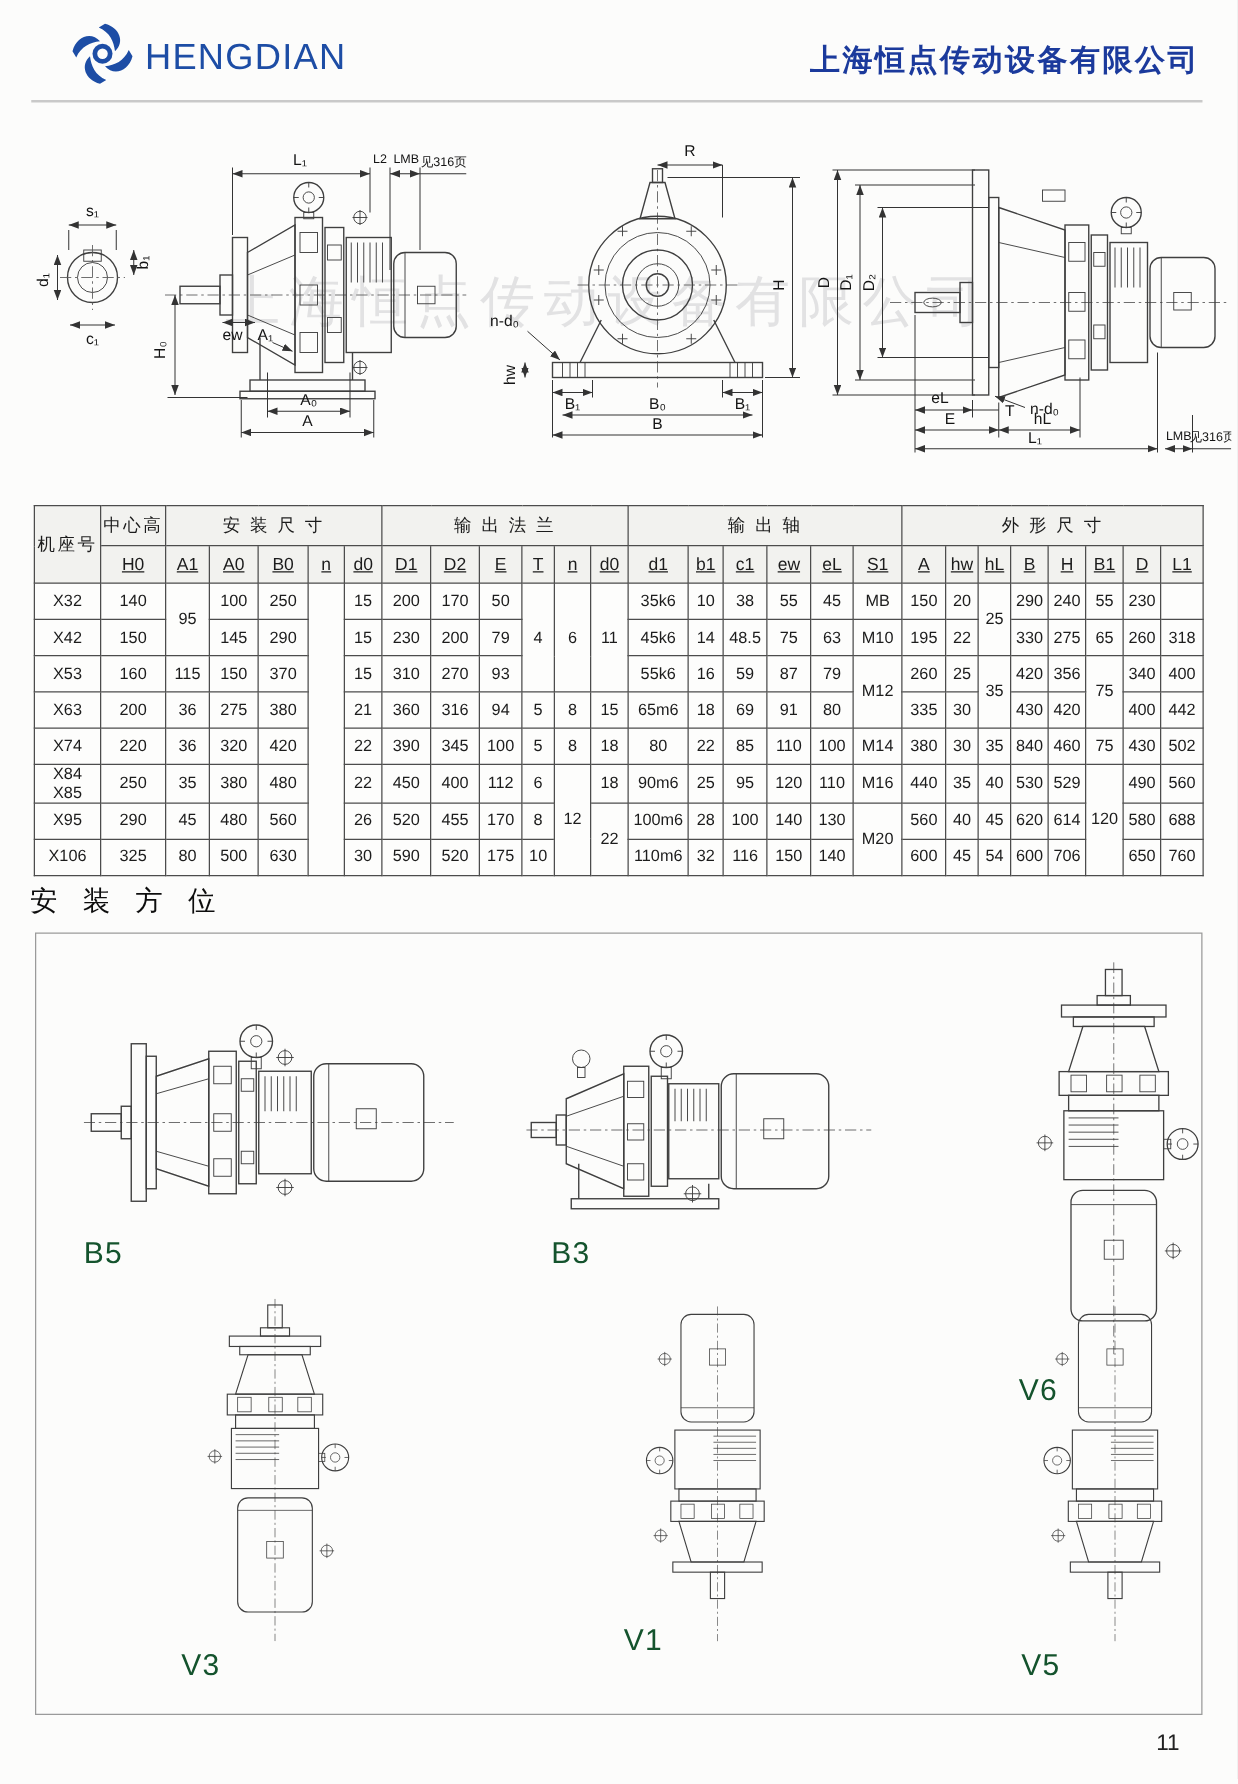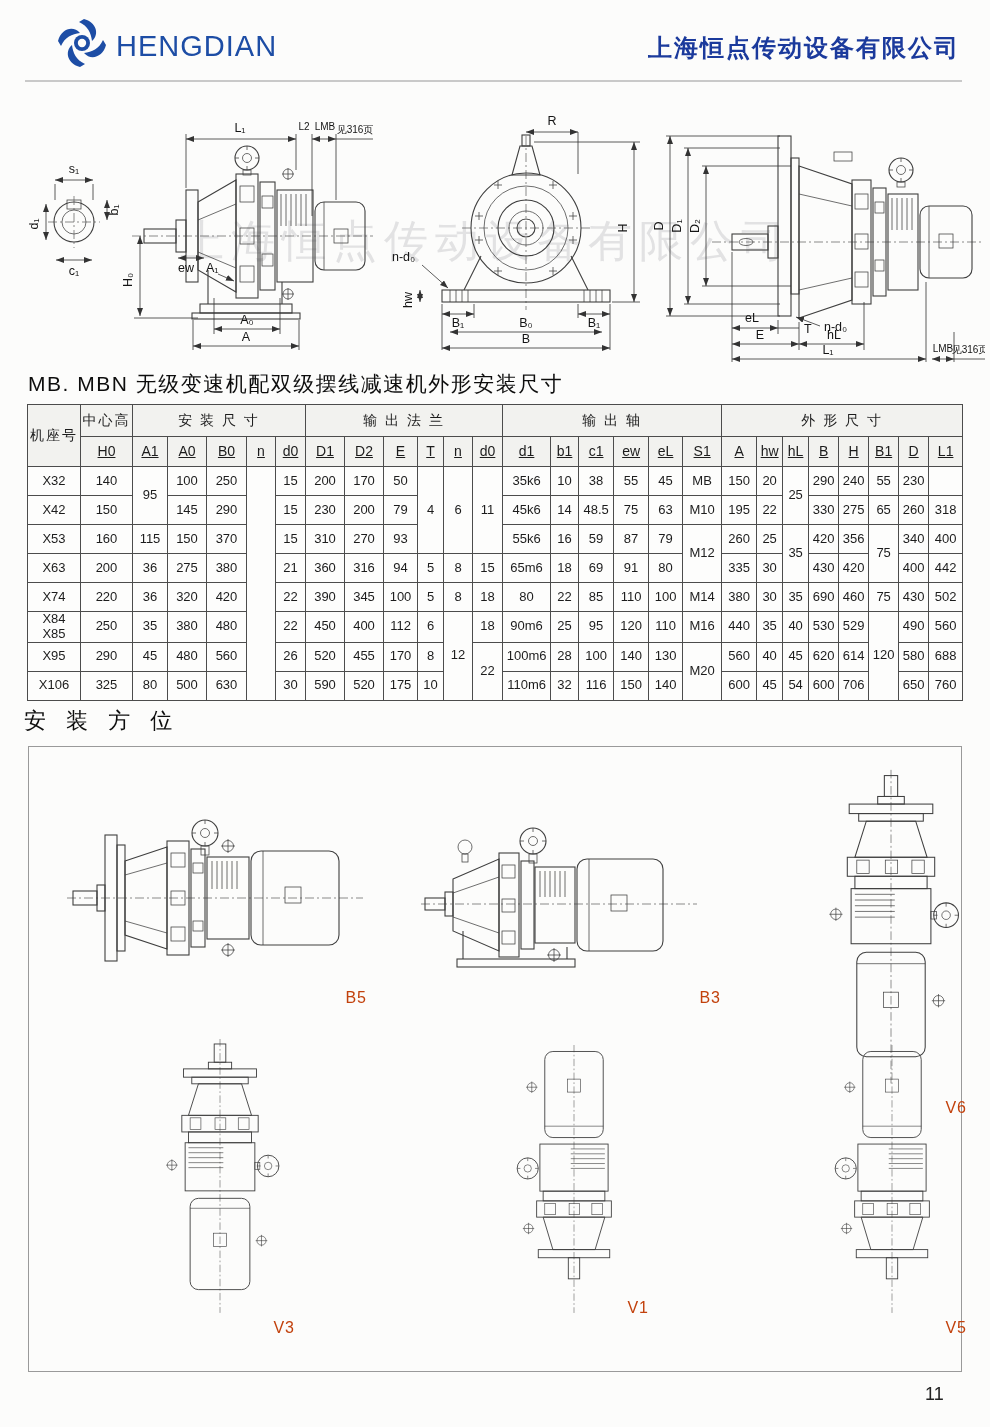--- a/index.html
+++ b/index.html
@@ -28,21 +28,21 @@
   table.spec{position:absolute;left:27px;top:404px;border-collapse:collapse;table-layout:fixed;width:936px;}
   table.spec th,table.spec td{border:1px solid #4c4c4c;text-align:center;vertical-align:middle;
       padding:0;font-size:13px;font-weight:normal;background:#fdfdfc;white-space:pre-line;line-height:1.15;}
   table.spec thead th{background:#f2f2ef;font-size:14px;}
   table.spec thead tr.grp th{height:31px;letter-spacing:2px;}
   table.spec thead tr.sub th{height:29px;letter-spacing:0;text-decoration:underline;}
   table.spec tbody td{height:28px;}
   
   .mount-box{position:absolute;left:28px;top:746px;width:932px;height:624px;border:1.5px solid #9a9a9a;background:#fcfcfb;}
   .fig{position:absolute;}
-  .fig-label{position:absolute;font-size:16px;color:#c2410c;text-align:right;letter-spacing:1px;}
+  .fig-label{position:absolute;font-size:24px;color:#14532d;text-align:left;letter-spacing:1px;}
   .page-num{position:absolute;left:925px;top:1384px;font-size:18px;color:#222;}
 </style>
 </head>
 <body>
 
 <div class="page">
 
   <svg width="0" height="0" style="position:absolute">
     <defs>
       <marker id="ma" markerWidth="9" markerHeight="7" refX="8" refY="3" orient="auto-start-reverse" markerUnits="userSpaceOnUse">
@@ -352,21 +352,20 @@
     <line class="dim" x1="151" y1="242" x2="216" y2="242" marker-start="url(#ma)" marker-end="url(#ma)"></line>
     <text x="186" y="237" text-anchor="middle">hL</text>
     <line class="dim" x1="84" y1="257" x2="278" y2="257" marker-start="url(#ma)" marker-end="url(#ma)"></line>
     <text x="180" y="252" text-anchor="middle">L₁</text>
     <line class="dim" x1="284" y1="257" x2="306" y2="257" marker-start="url(#ma)" marker-end="url(#ma)"></line>
     <text class="sm" x="295" y="250" text-anchor="middle">LMB</text>
     <line class="dim" x1="306" y1="257" x2="337" y2="257"></line>
     <text class="sm" x="322" y="251" text-anchor="middle">见316页</text>
   </svg>
 
-  <div class="tbl-title">MB. MBN 无级变速机配双级摆线减速机外形安装尺寸</div>
 
   <table class="spec">
       <colgroup>
         <col style="width: 53px;">
         <col style="width: 52px;">
         <col style="width: 35px;">
         <col style="width: 39px;">
         <col style="width: 40px;">
         <col style="width: 29px;">
         <col style="width: 30px;">
@@ -547,21 +546,21 @@
           <td>18</td>
           <td>80</td>
           <td>22</td>
           <td>85</td>
           <td>110</td>
           <td>100</td>
           <td>M14</td>
           <td>380</td>
           <td>30</td>
           <td>35</td>
-          <td>690</td>
+          <td>840</td>
           <td>460</td>
           <td>75</td>
           <td>430</td>
           <td>502</td>
         </tr>
         <tr>
           <td>X84
 X85</td>
           <td>250</td>
           <td>35</td>

